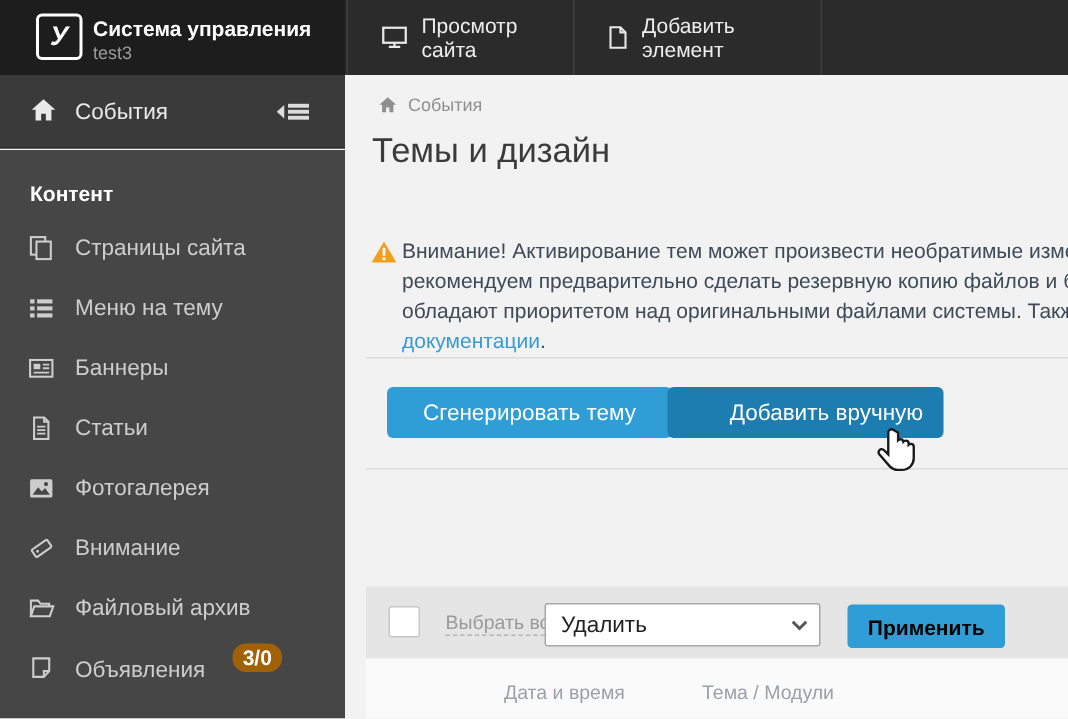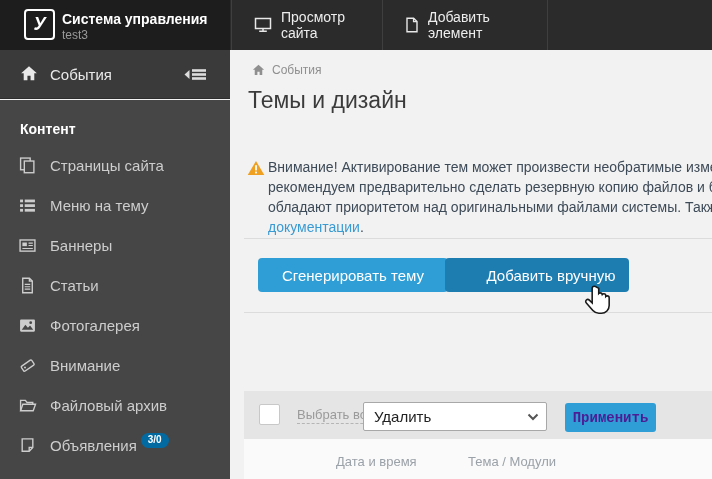--- a/index.html
+++ b/index.html
@@ -25,22 +25,22 @@
   .events-row { position:absolute; left:0; top:50px; width:230px; height:49px; background:#3a3a3a;
                 border-bottom:1px solid #2d2d2d; cursor:pointer; }
   .events-row .home { position:absolute; left:20px; top:15px; }
   .events-label { position:absolute; left:50px; top:16px; font-size:15px; color:#e9e9e9; }
   .collapse { position:absolute; left:181px; top:16px; cursor:pointer; }
   .sidenav { position:absolute; left:0; top:100px; width:230px; height:379px; background:#464646; }
   .section-hd { position:absolute; left:20px; top:21px; font-size:14px; font-weight:bold; color:#ffffff; }
   .nav-item { position:absolute; left:0; width:254px; height:40px; cursor:pointer; }
   .nav-item .nicon { position:absolute; left:19px; top:11px; }
   .nav-item .nlabel { position:absolute; left:50px; top:11px; font-size:15px; color:#cdcdcd; white-space:nowrap; }
-  .badge { display:inline-block; margin-left:4px; transform:translateY(-8px); background:#0369a1; color:#fff;
-           font-size:10px; font-weight:bold; border-radius:9px; padding:2px 7px 3px; line-height:1; }
+  .badge { display:inline-block; margin-left:18px; transform:translateY(-8px); background:#a16207; color:#fff;
+           font-size:14px; font-weight:bold; border-radius:9px; padding:2px 7px 3px; line-height:1; }
 
   
   .main { position:absolute; left:230px; top:50px; width:482px; height:429px; background:#f2f2f2; overflow:hidden; }
   .breadcrumb { position:absolute; left:22px; top:13px; display:flex; align-items:center; gap:7px;
                 font-size:12px; color:#8f8f8f; cursor:pointer; }
   .page-title { position:absolute; left:18px; top:37px; font-size:23px; color:#3b3b3b; white-space:nowrap; }
   .warn-icon { position:absolute; left:17px; top:110px; }
   .warn-line { position:absolute; left:38px; width:870px; white-space:nowrap; font-size:14px; color:#3d4a57; }
   .wl1 { top:109px; } .wl2 { top:129px; } .wl3 { top:149px; } .wl4 { top:169px; }
   .doc-link { color:#3a9ad2; cursor:pointer; }
@@ -53,23 +53,23 @@
 
   .bulk-toolbar { position:absolute; left:14px; top:341px; width:846px; height:48px; background:#e5e5e5; }
   .chk { position:absolute; left:15px; top:13px; width:21px; height:21px; appearance:none; -webkit-appearance:none;
          background:#fff; border:1px solid #c8c8c8; border-radius:2px; cursor:pointer; }
   .select-all { position:absolute; left:53px; top:17px; font-size:13px; color:#9a9a9a;
                 border-bottom:1px dashed #b5b5b5; cursor:pointer; line-height:1.15; }
   .bulk-select { position:absolute; left:119px; top:11px; width:184px; height:29px; background:#fff;
                  border:1px solid #a8a8a8; border-radius:2px; appearance:none; -webkit-appearance:none;
                  font-family:inherit; font-size:15px; color:#222; padding:0 26px 0 10px; cursor:pointer; }
   .sel-chevron { position:absolute; left:283px; top:22px; pointer-events:none; }
-  .btn-apply { position:absolute; left:321px; top:12px; width:91px; height:29px; background:#2f9ed6;
-               border:none; border-radius:3px; color:#4c1d95; font-size:14px; font-weight:bold;
-               font-family:Liberation Mono, monospace; cursor:pointer; }
+  .btn-apply { position:absolute; left:321px; top:12px; width:105px; height:29px; background:#2f9ed6;
+               border:none; border-radius:3px; color:#000000; font-size:14px; font-weight:bold;
+               font-family:Liberation Sans, sans-serif; cursor:pointer; }
 
   .table-head { position:absolute; left:14px; top:389px; width:846px; height:40px; background:#fafafa; }
   .th { position:absolute; top:15px; font-size:13px; color:#9aa1a8; white-space:nowrap;margin-left:48px; }
   .th-date { left:44px; } .th-theme { left:176px; }
 
   .cursor { position:absolute; left:583px; top:284px; z-index:20; pointer-events:none; }
 </style>
 </head>
 <body>
 

